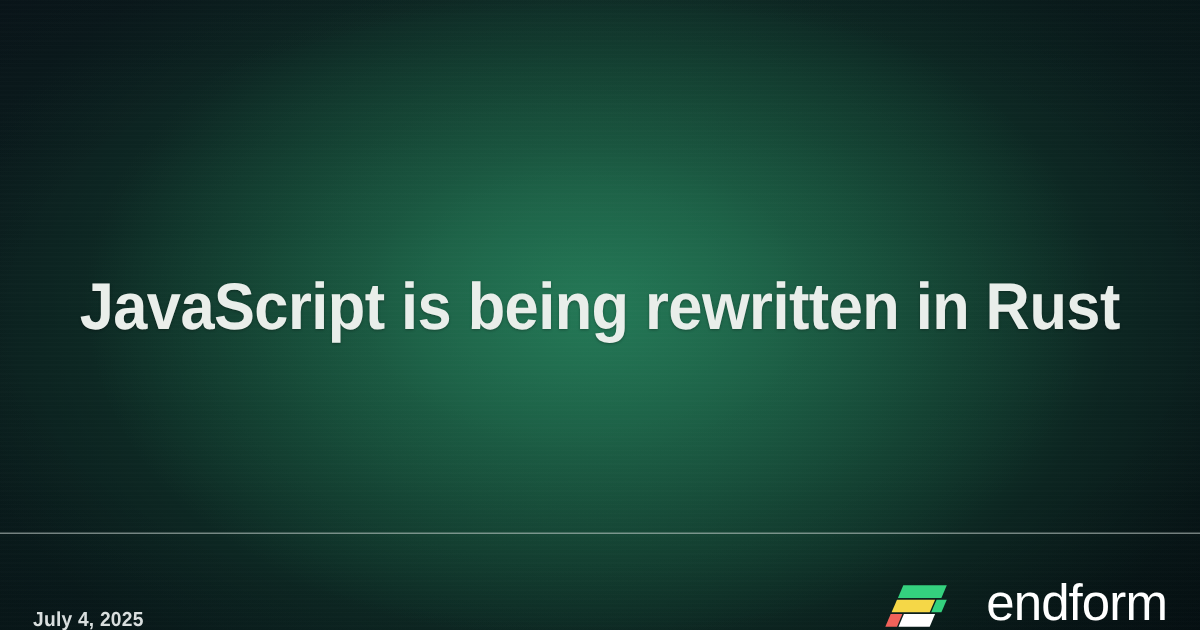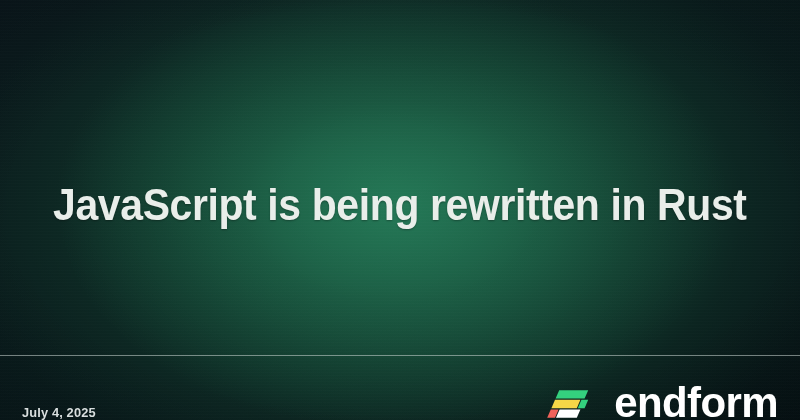--- a/index.html
+++ b/index.html
@@ -134,23 +134,23 @@
     align-items: center;
     gap: 11px;
   }
   .logo-mark {
     display: block;
     width: 42px;
     height: 30px;
     flex: 0 0 auto;
   }
   .wordmark {
-    font-size: 42px;
+    font-size: 34px;
     line-height: 33px;
-    font-weight: 700;
+    font-weight: 400;
     letter-spacing: -0.6px;
     color: #ffffff;
     white-space: nowrap;
     transform: translateY(-1px);
     margin-left: 14px;
   }
 </style>
 </head>
 <body>
 

